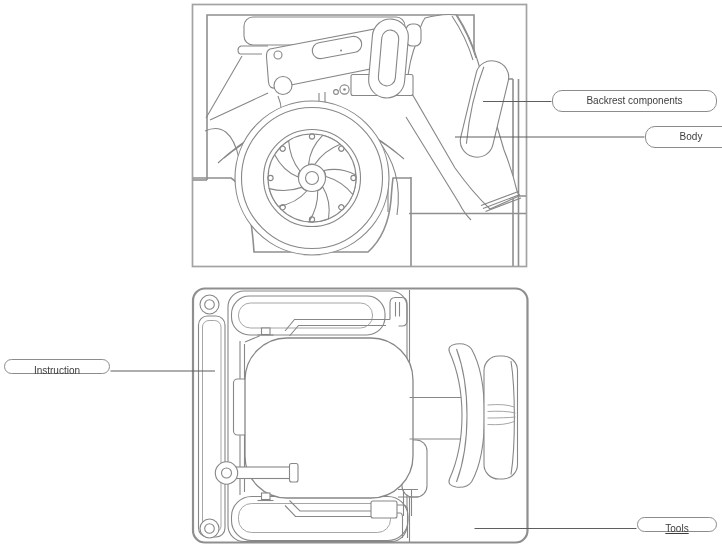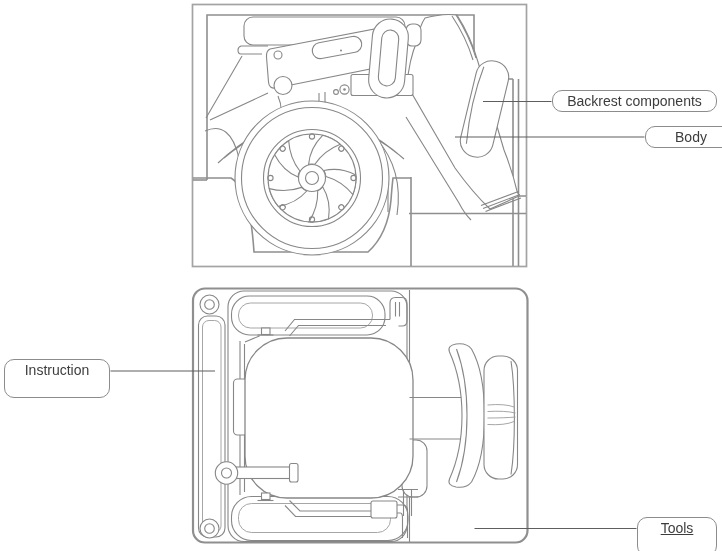--- a/index.html
+++ b/index.html
@@ -16,24 +16,24 @@
   svg .pkg   { stroke:var(--c-packaging_line); stroke-width:1.6; }
   svg .frame { stroke:var(--c-frame_line); stroke-width:1.7; }
   svg .box   { stroke:var(--c-packaging_line); stroke-width:2.2; }
   svg .leader{ stroke:var(--c-leader_line); stroke-width:1.15; }
   svg .fw    { fill:var(--c-background,#fff); }
   svg .dot   { fill:var(--c-artwork_line); stroke:none; }
   
   .pill {
     position:absolute; box-sizing:border-box; background:var(--c-label_fill,#fff);
     border:1.4px solid var(--c-label_border,#8c8c8c); border-radius:10px;
-    color:var(--c-label_text,#3d3d3d); font-size:14px; line-height:20px;
+    color:var(--c-label_text,#3d3d3d); font-size:10px; line-height:20px;
     text-align:center; white-space:nowrap; height:22px;
   }
-  .pill.h23 { height:39px; line-height:21px; }
+  .pill.h23 { height:15px; line-height:21px; }
 </style>
 </head>
 <body>
 
 <div id="canvas">
 
   <svg id="art" width="722" height="551" viewBox="0 0 722 551">
 
     <defs>
 

